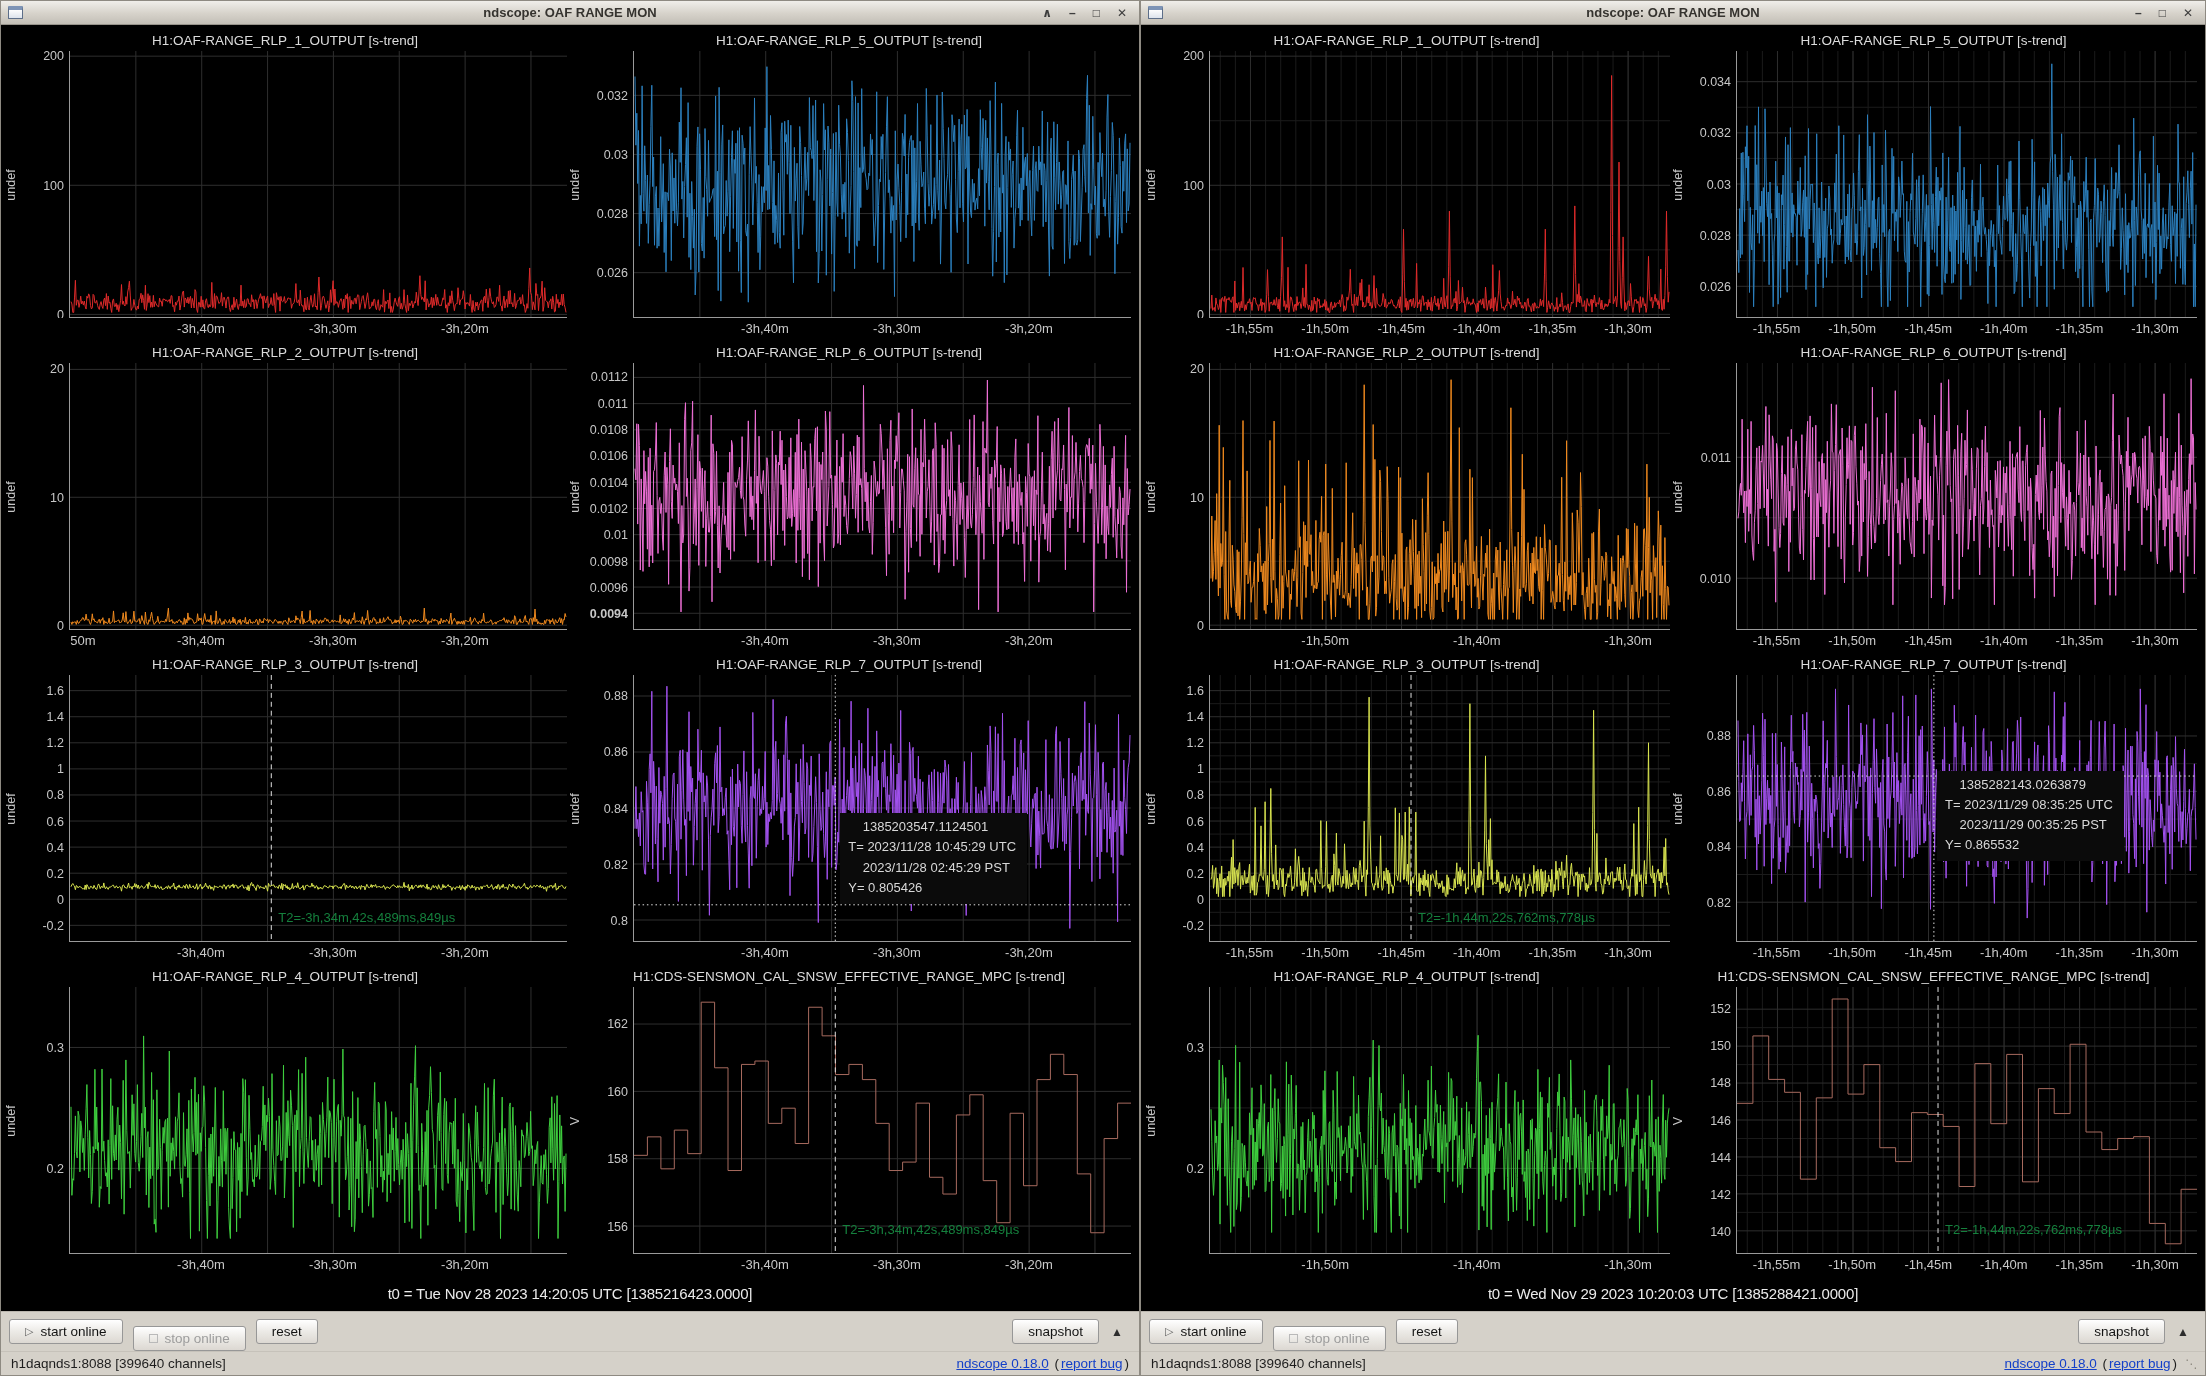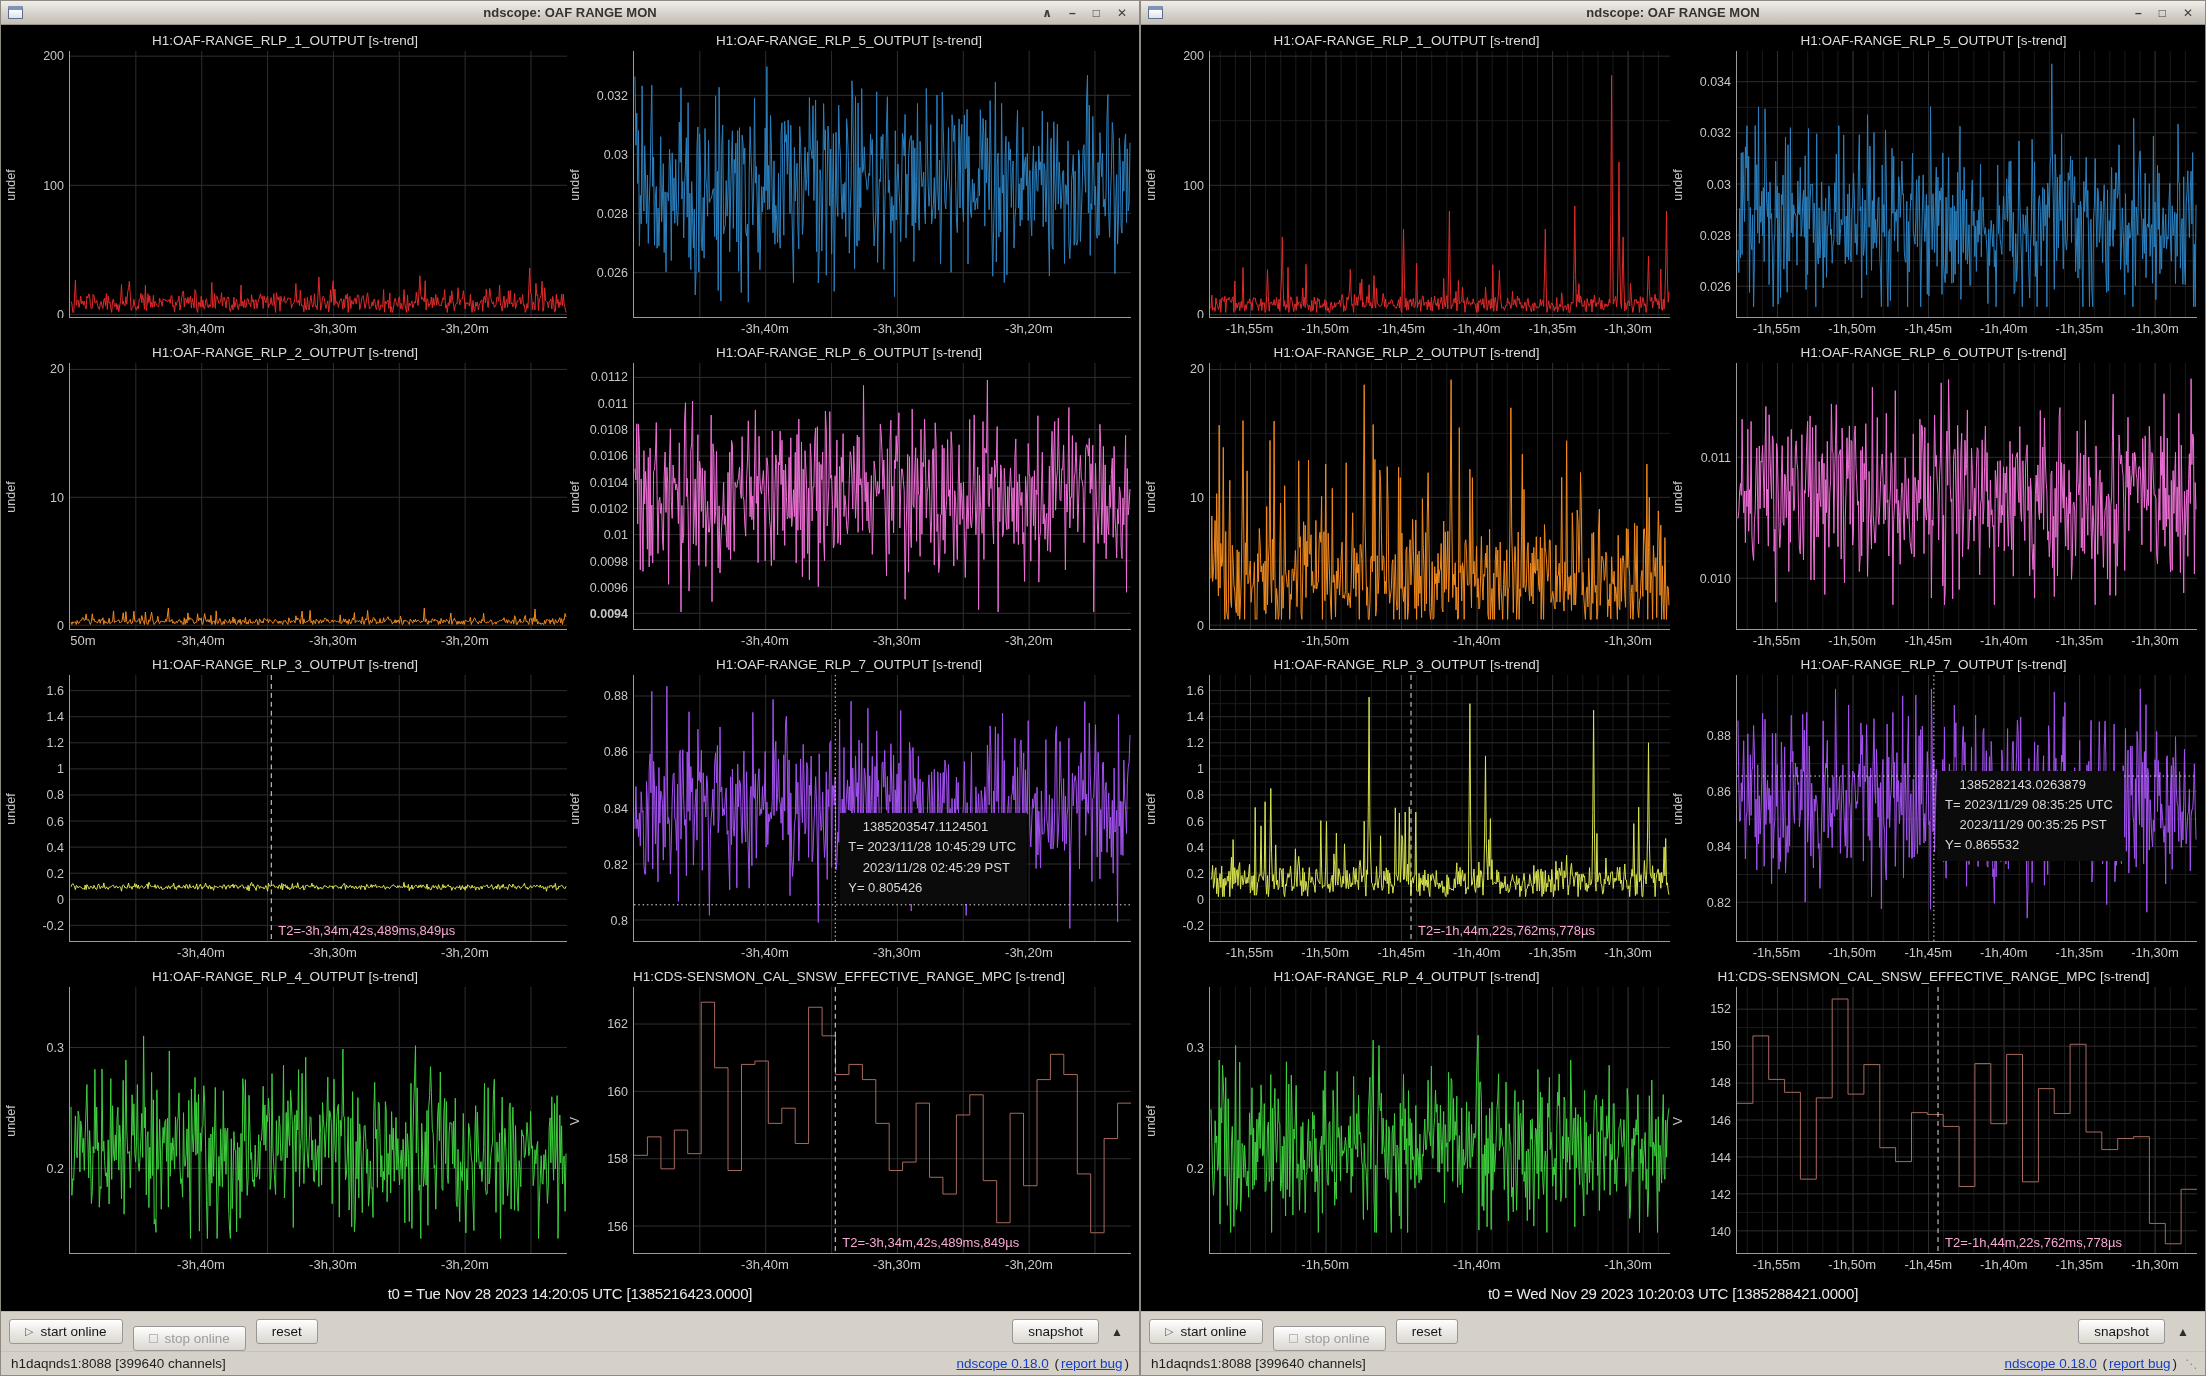--- a/index.html
+++ b/index.html
@@ -56,22 +56,22 @@
   .yticks span { position:absolute; right:5px; transform:translateY(-50%); white-space:nowrap; }
   .parea {
     flex:1 1 auto; min-width:0; position:relative;
     border-left:1px solid #9a9a9a; border-bottom:1px solid #9a9a9a;
   }
   .parea svg { position:absolute; left:0; top:0; width:100%; height:100%; display:block; }
   .xticks { flex:0 0 21px; position:relative; margin-left:66px; font-size:13px; color:#c9c9c9; overflow:hidden; }
   .xticks span { position:absolute; top:3px; transform:translateX(-50%); white-space:nowrap; }
 
   .t2label {
-    position:absolute; bottom:3px; white-space:nowrap;
-    font-size:13px; color:#f9a8d4; z-index:5;
+    position:absolute; bottom:16px; white-space:nowrap;
+    font-size:13px; color:#15803d; z-index:5;
   }
   .tooltip {
     position:absolute; z-index:6; background:#0b0b0b; color:#d8d8d8;
     font-size:13px; line-height:1.55; padding:4px 11px 6px 8px; white-space:pre;
   }
 
   
   .t0bar {
     flex:0 0 36px; background:#000; color:#eaeaea;
     display:flex; align-items:center; justify-content:center;

